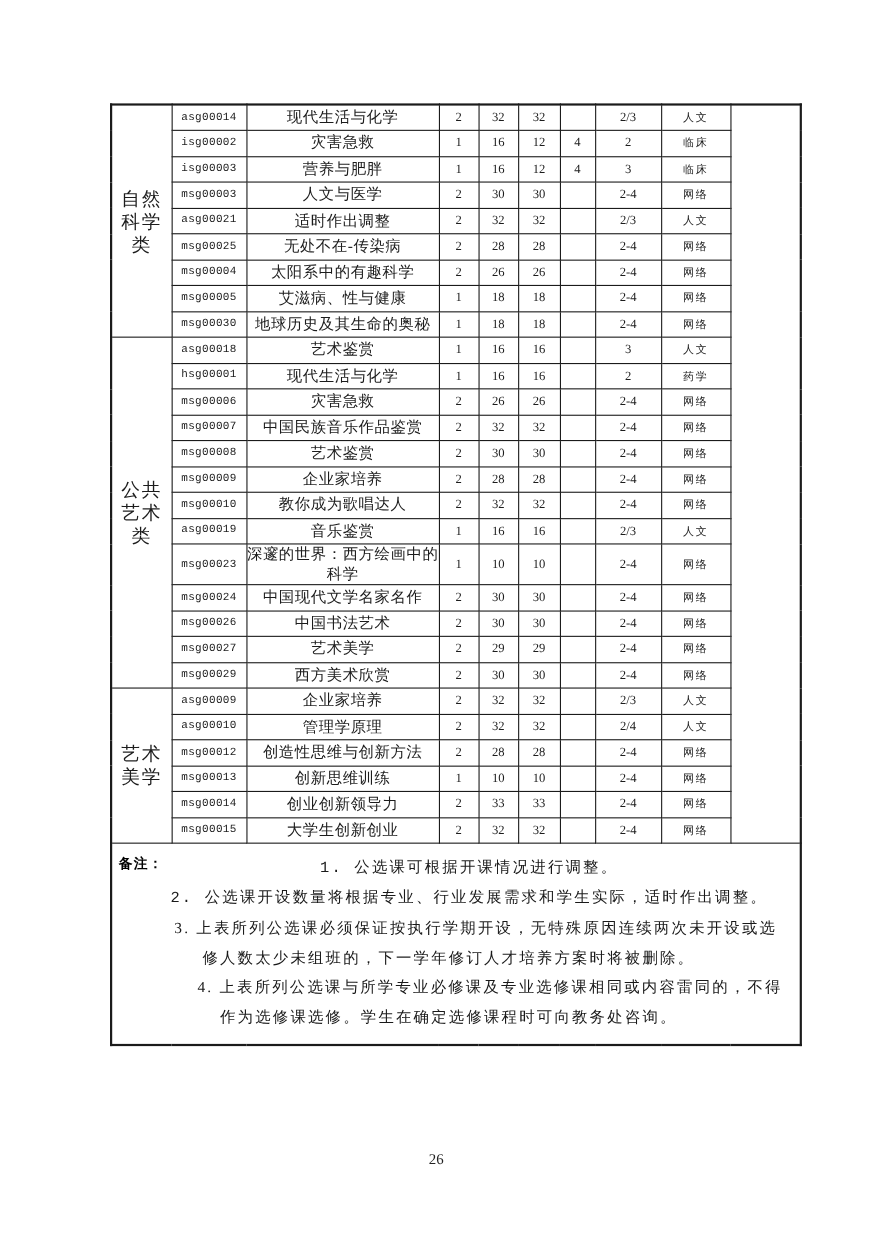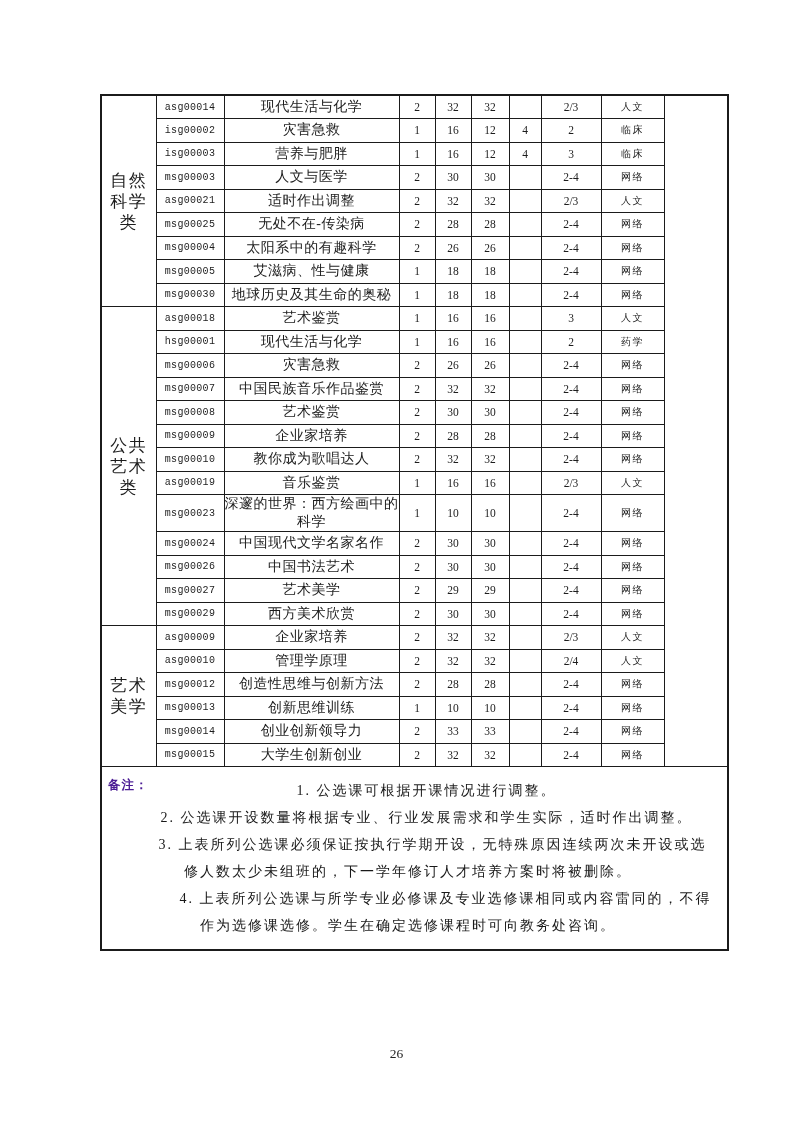--- a/index.html
+++ b/index.html
@@ -31,27 +31,27 @@
   td.unit-cell { font-size:10px; letter-spacing:1.5px; }
   td.blank-col { }
 
   tr.notes-row { height:183px; }
   td.notes-cell {
     text-align:left; vertical-align:top; position:relative;
     padding:5px 0 0 6px;
   }
   .notes-label {
     position:absolute; left:6px; top:10px;
-    font-weight:bold; font-size:12.5px; letter-spacing:1px; color:#4c1d95;
+    font-weight:bold; font-size:12.5px; letter-spacing:1px; color:#000000;
   }
   .note-item {
     margin:0; font-size:14px; line-height:27px; letter-spacing:2px;
     color:#191919; word-break:break-all; width:612px;
   }
-  .note-item.indent-a { text-indent:37px; }
+  .note-item.indent-a { text-indent:37px;font-family:Liberation Mono, monospace; }
   .note-item.indent-b { text-indent:49px; }
   .note-item.indent-c { text-indent:75px; }
 
   .page-number {
     position:absolute; top:1046px; left:0; width:100%;
     text-align:center; font-size:13.5px; color:#222;
   }
 </style>
 </head>
 <body>

